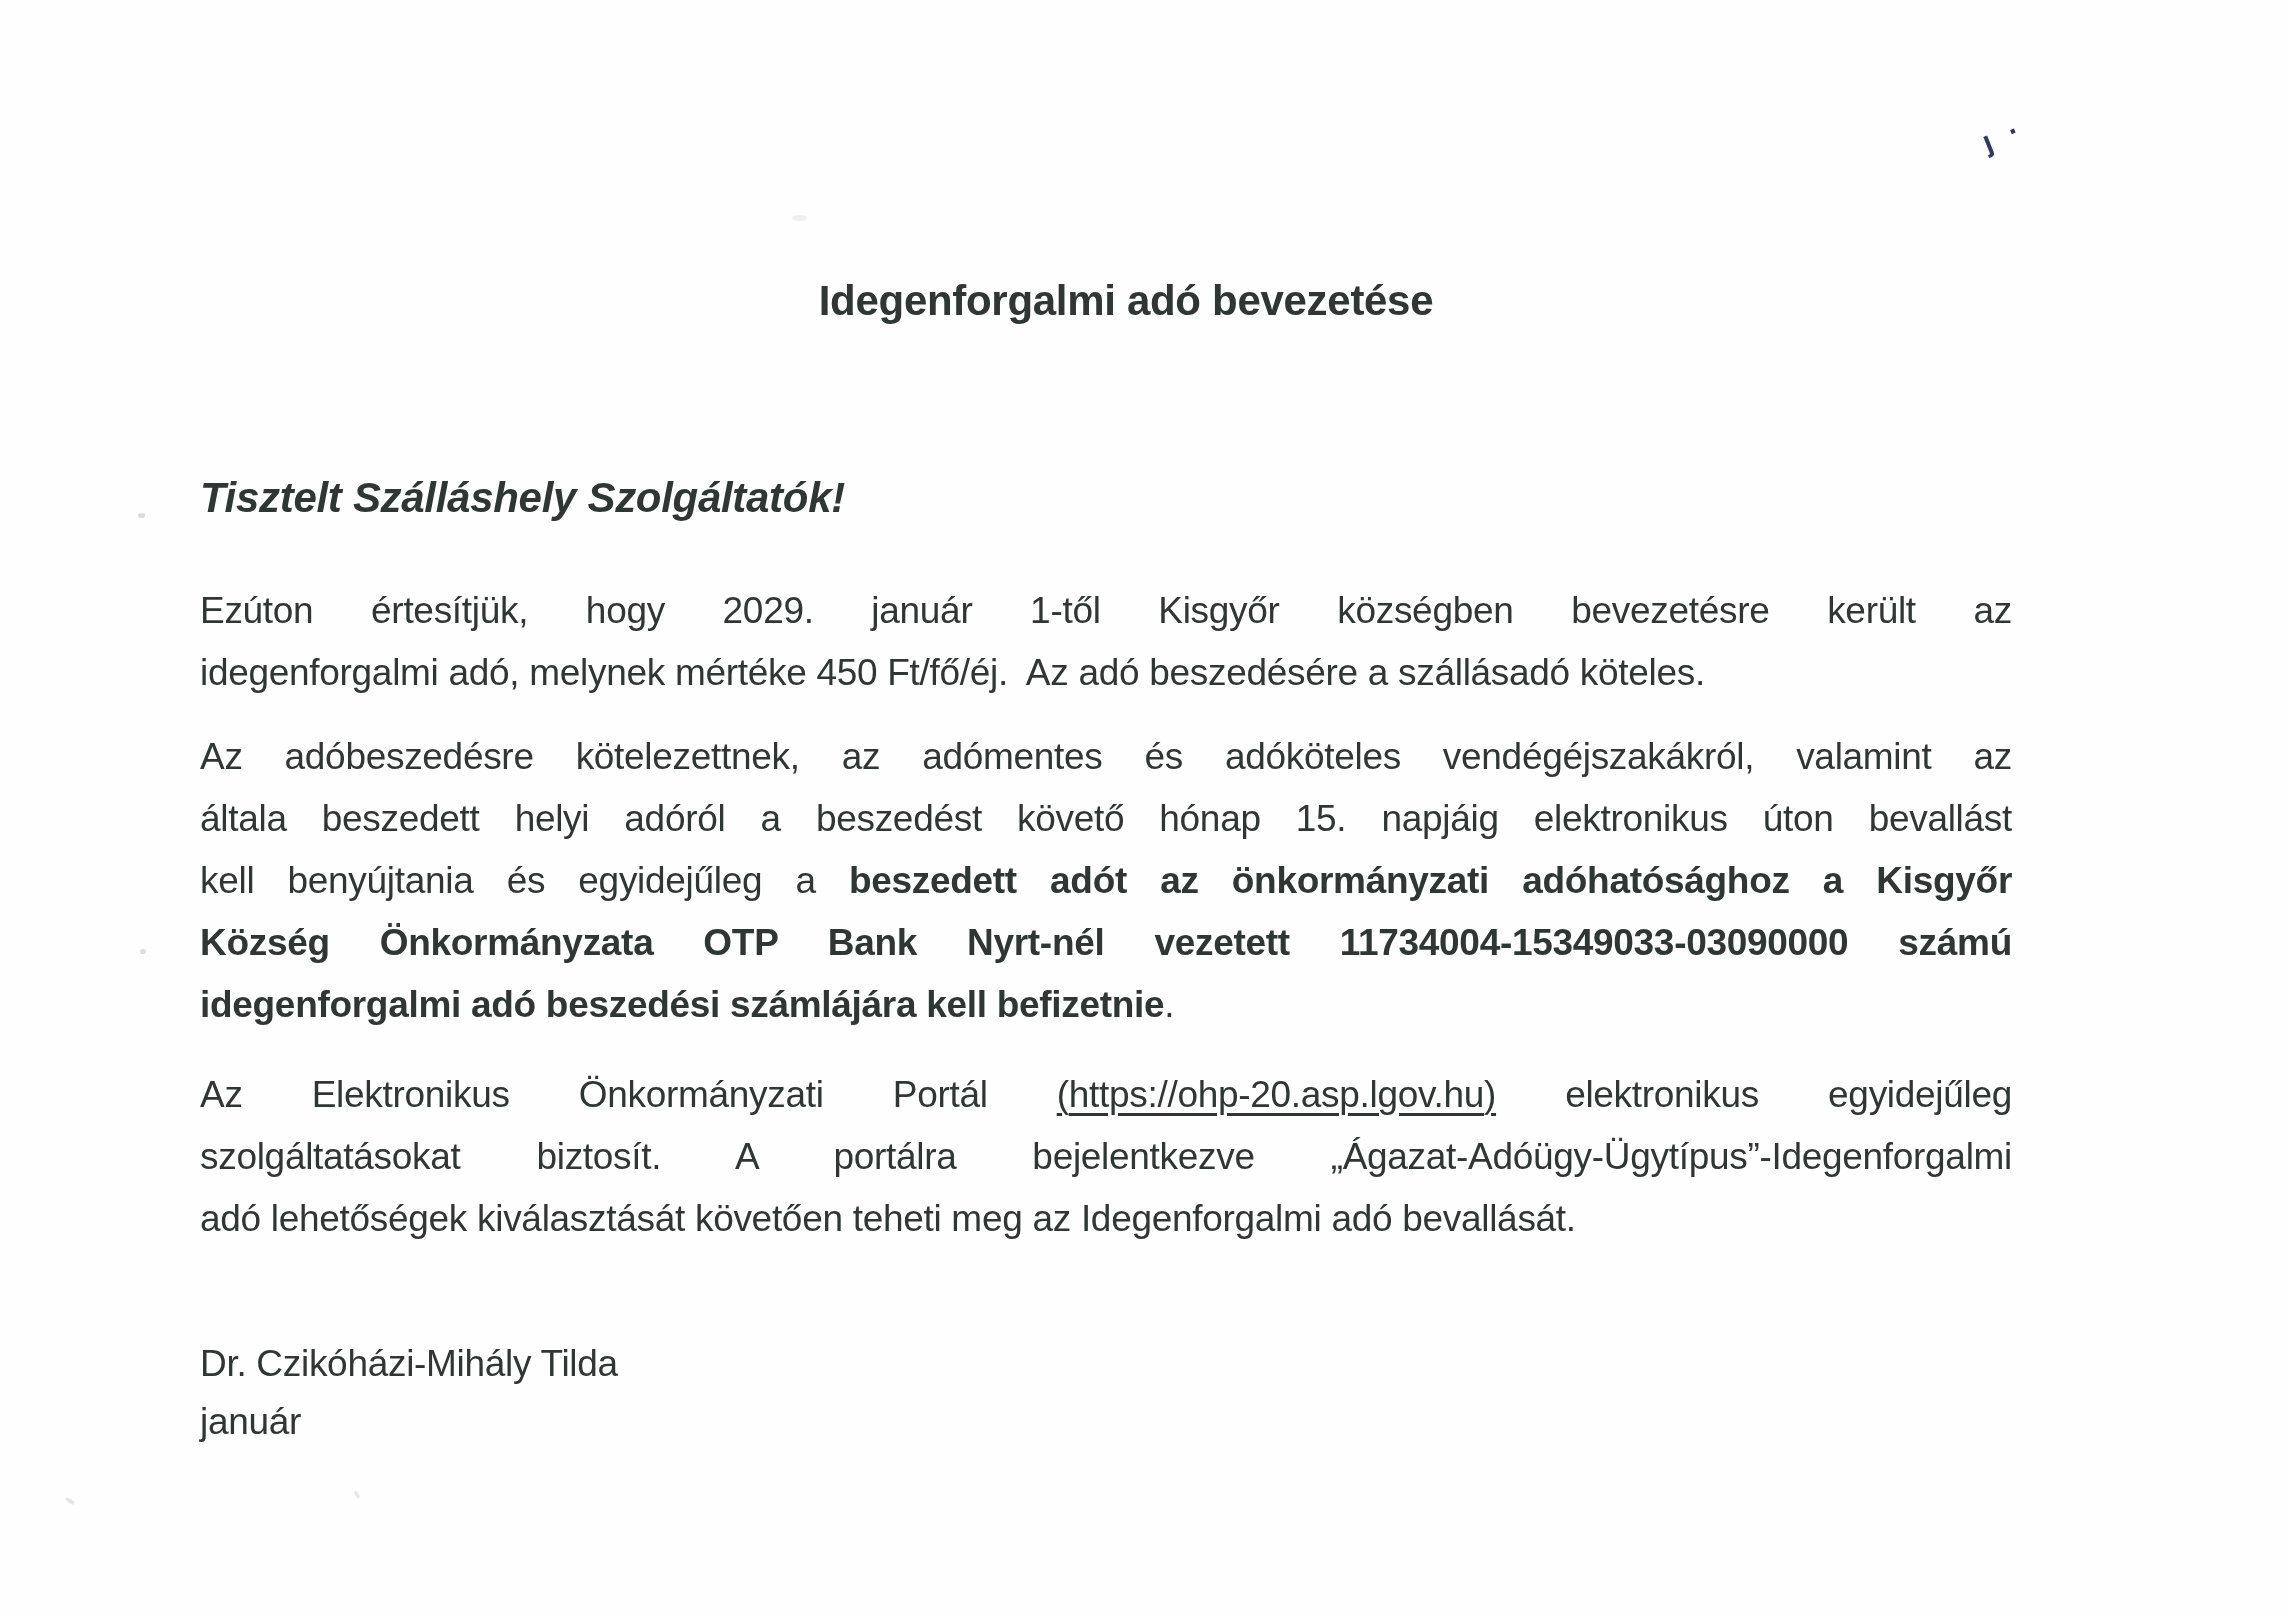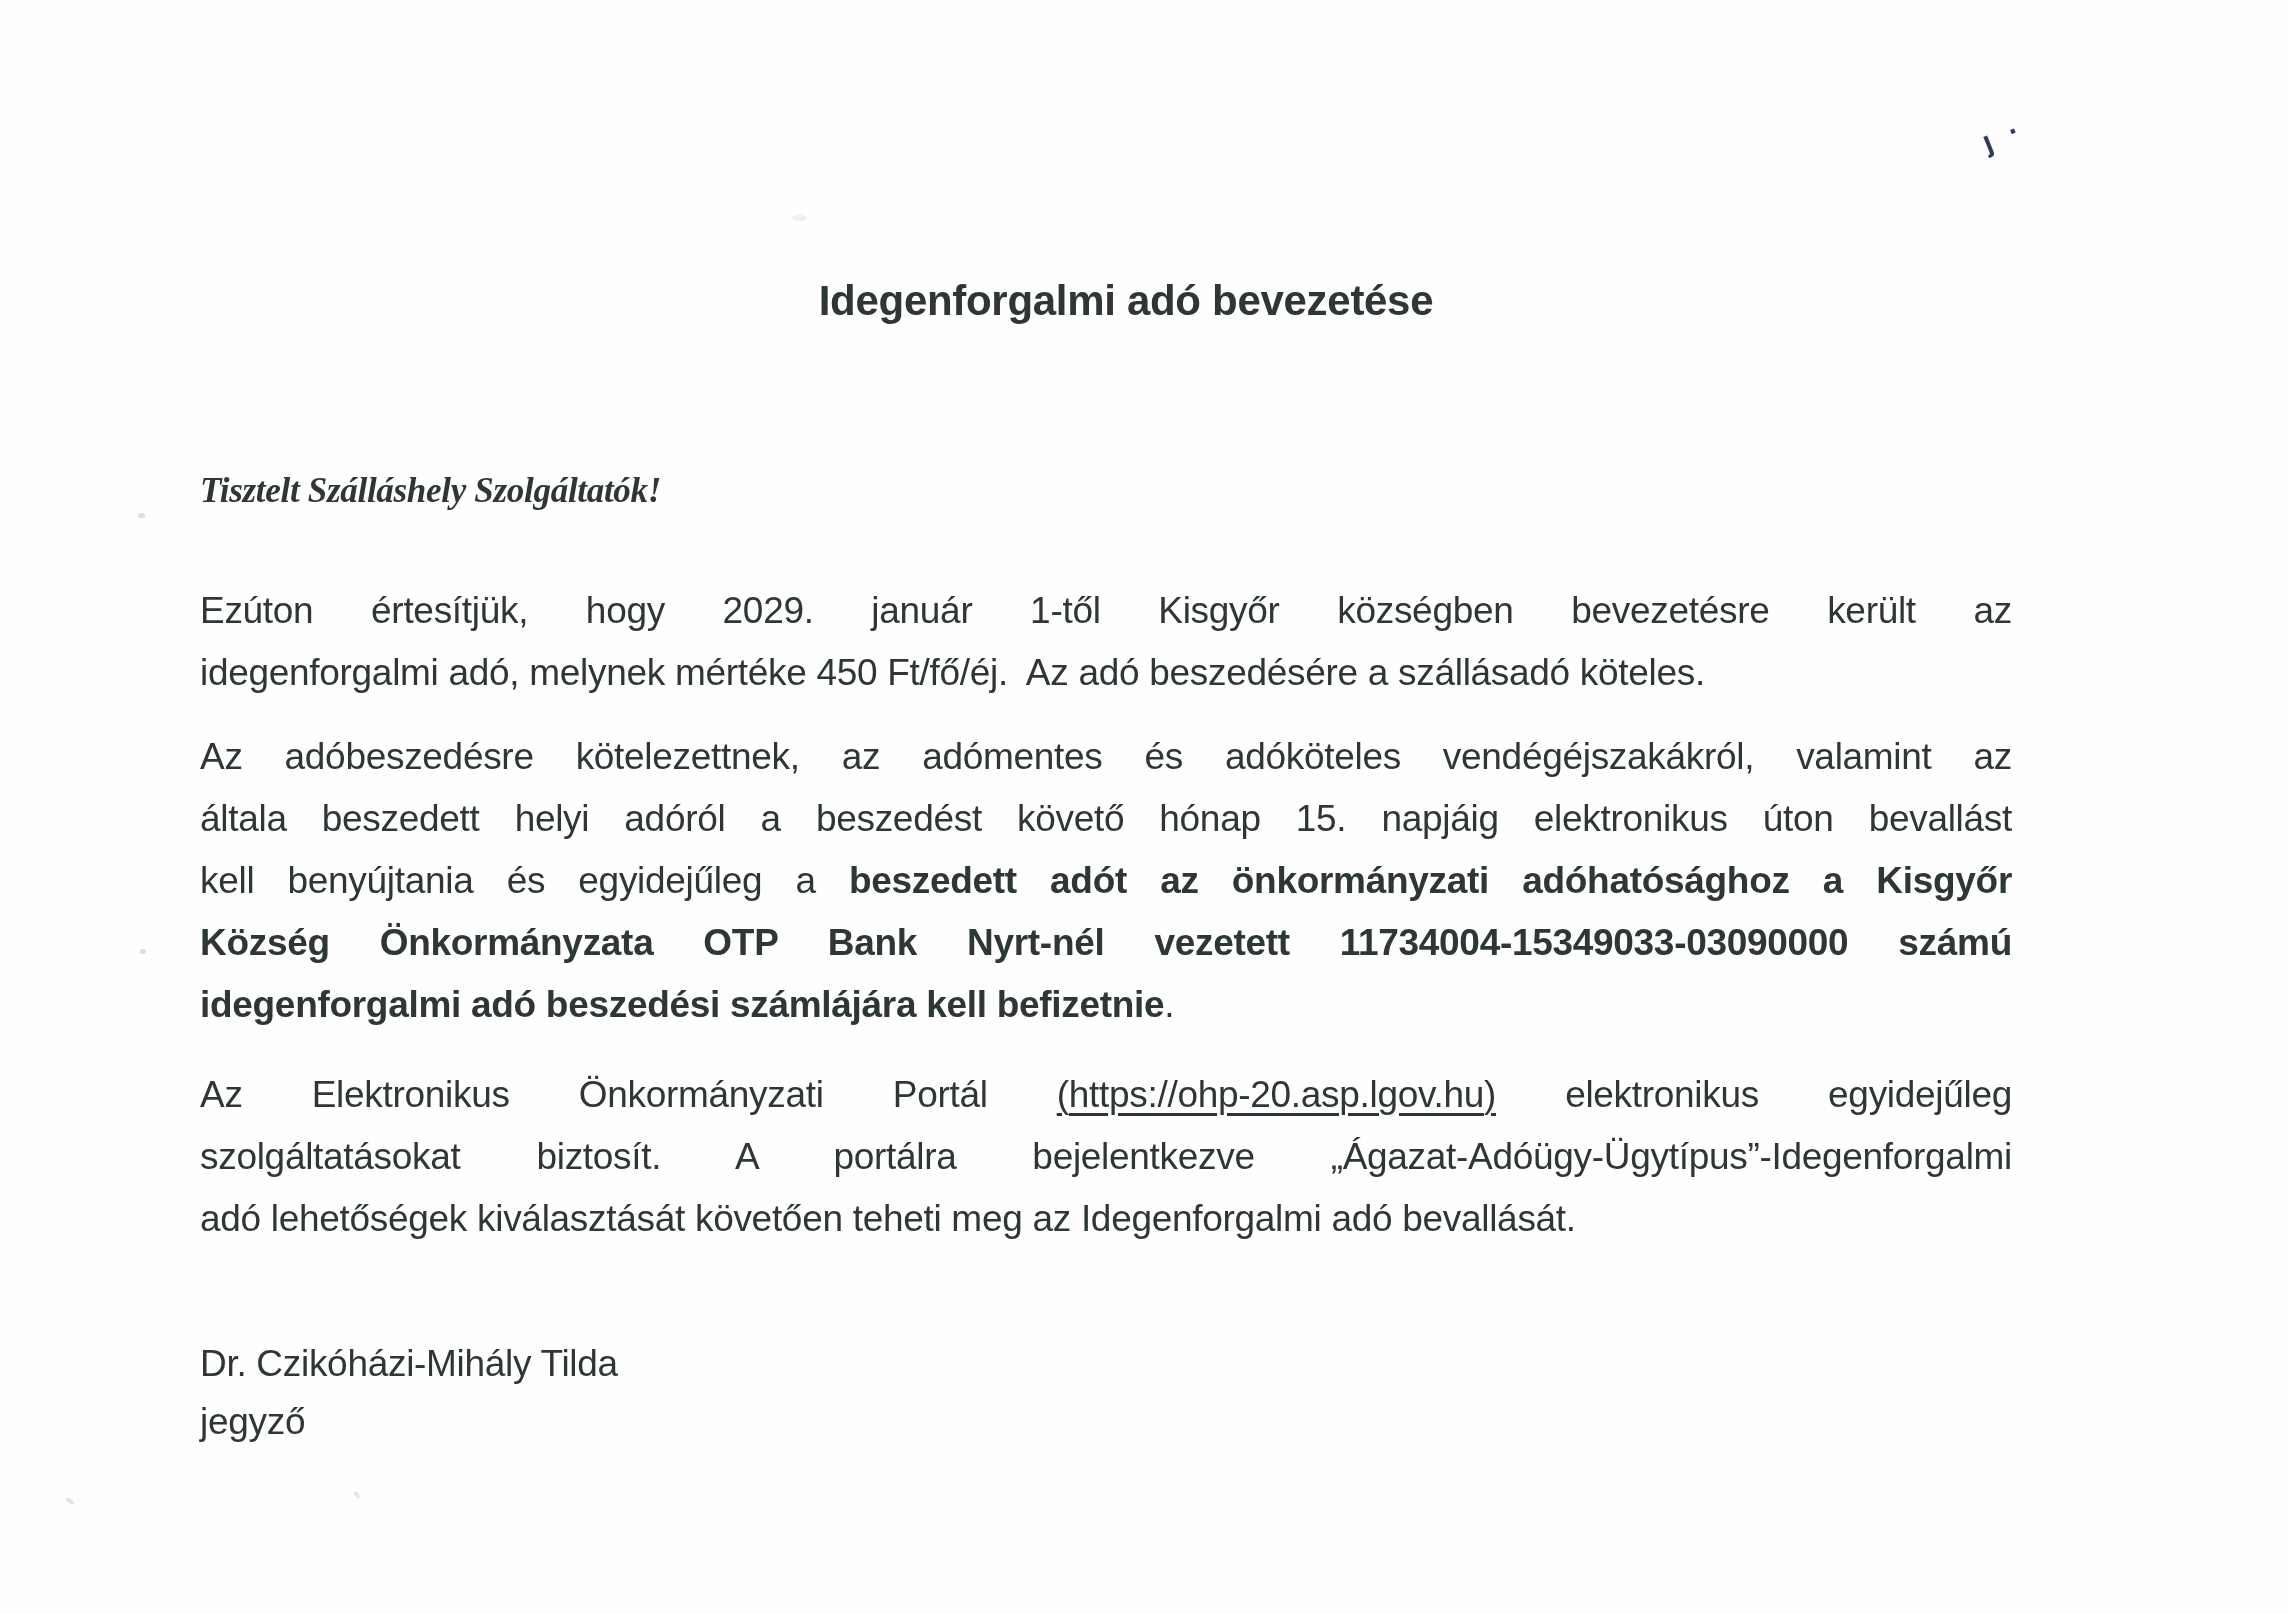--- a/index.html
+++ b/index.html
@@ -25,26 +25,25 @@
     text-align: center;
     font-size: 42px;
     line-height: 48px;
     font-weight: 700;
     letter-spacing: -0.3px;
   }
   .salutation {
     position: absolute;
     left: 200px;
     top: 432px;
-    font-size: 35px;
+    font-size: 42px;
     line-height: 48px;
     font-weight: 700;
     font-style: italic;
     letter-spacing: -0.3px;
-    font-family: Liberation Serif, serif;
   }
   .para {
     position: absolute;
     left: 200px;
     width: 1812px;
   }
   .p1 { top: 580px; }
   .p2 { top: 726px; }
   .p3 { top: 1064px; }
   .line {
@@ -128,17 +127,17 @@
   </div>
 
   <div class="para p3">
     <div class="line just"><span>Az Elektronikus Önkormányzati Portál </span><span class="ulink"><span>(</span><span class="url">https://ohp-20.asp.lgov.hu</span><span>)</span></span><span> elektronikus egyidejűleg</span></div>
     <div class="line just">szolgáltatásokat biztosít. A portálra bejelentkezve „Ágazat-Adóügy-Ügytípus”-Idegenforgalmi</div>
     <div class="line">adó lehetőségek kiválasztását követően teheti meg az Idegenforgalmi adó bevallását.</div>
   </div>
 
   <div class="signature">
     <div class="sig-line">Dr. Czikóházi-Mihály Tilda</div>
-    <div class="sig-line">jegyző</div>
+    <div class="sig-line">január</div>
   </div>
 
 </div>
 
 
 </body></html>

